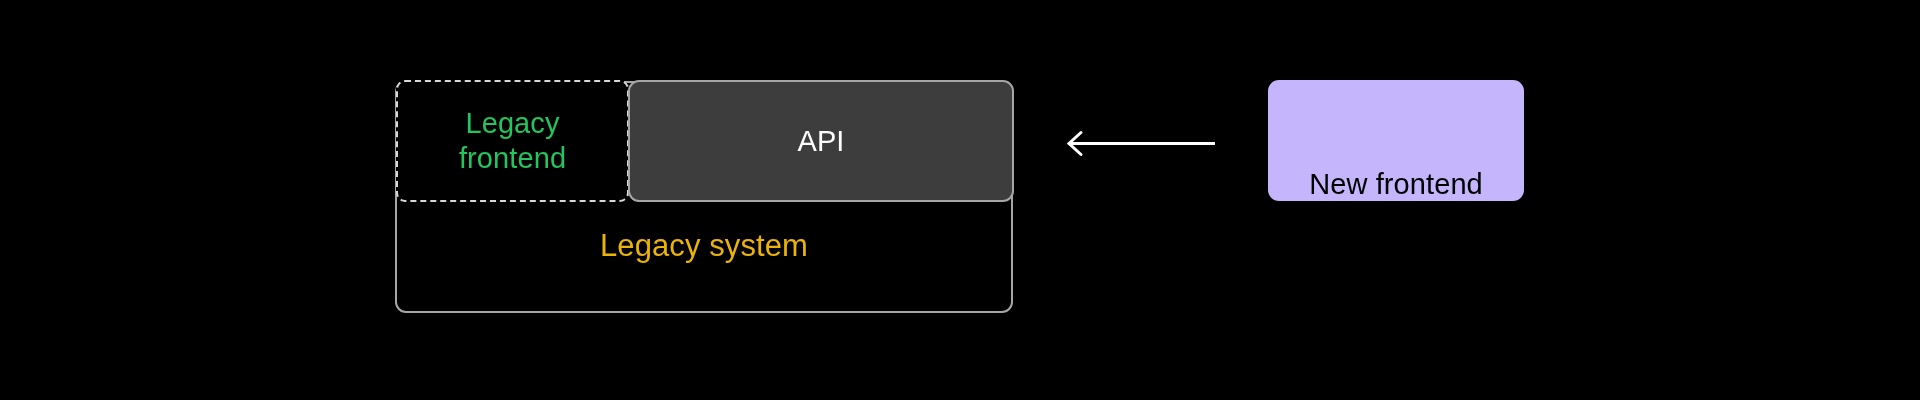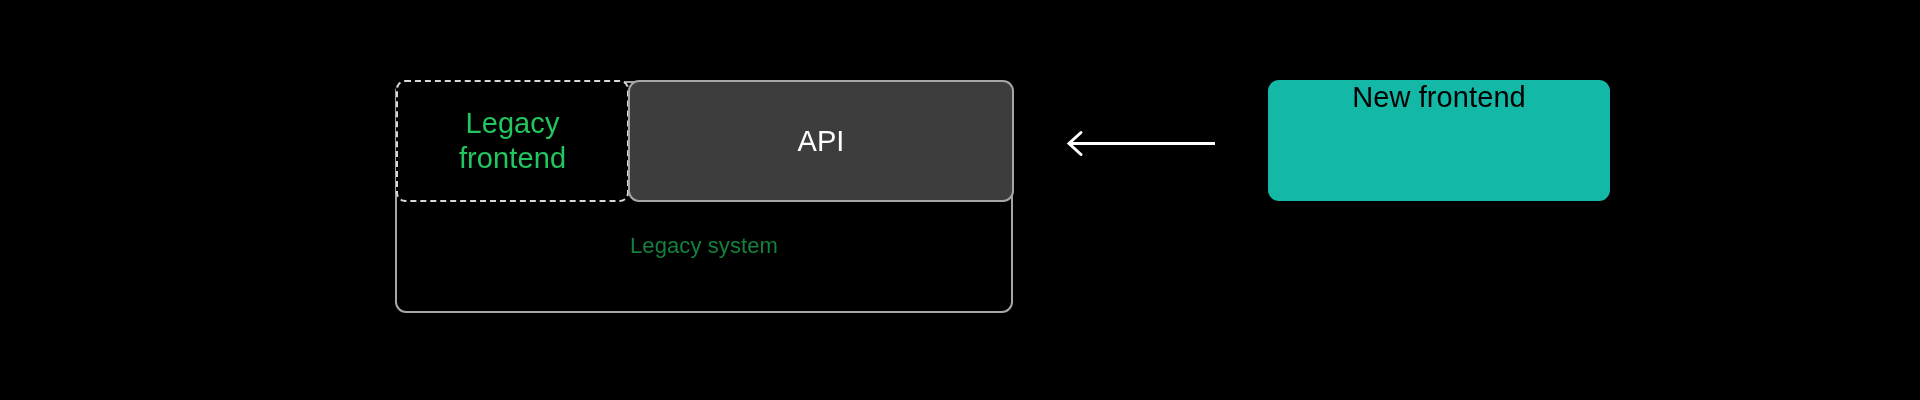--- a/index.html
+++ b/index.html
@@ -36,22 +36,22 @@
     border: 2px solid #a6a6a6;
     border-radius: 11px;
     background: transparent;
   }
   .legacy-system-label {
     position: absolute;
     left: 0;
     right: 0;
     top: 146px;
     text-align: center;
-    color: #15803d;
-    font-size: 22px;
+    color: #eab308;
+    font-size: 31px;
     line-height: 34px;
     letter-spacing: 0.1px;
     white-space: nowrap;
   }
 
   
   .legacy-frontend-box {
     position: absolute;
     left: 396px;
     top: 80px;
@@ -104,27 +104,27 @@
     top: 126px;
     width: 164px;
     height: 36px;
   }
 
   
   .new-frontend-box {
     position: absolute;
     left: 1268px;
     top: 80px;
-    width: 342px;
+    width: 256px;
     height: 121px;
     box-sizing: border-box;
     border-radius: 11px;
-    background: #14b8a6;
+    background: #c4b5fd;
     display: flex;
-    align-items: flex-start;
+    align-items: flex-end;
     justify-content: center;
   }
   .new-frontend-label {
     color: #000000;
     font-size: 29px;
     line-height: 34px;
     letter-spacing: 0.1px;
     white-space: nowrap;
   }
 </style>

